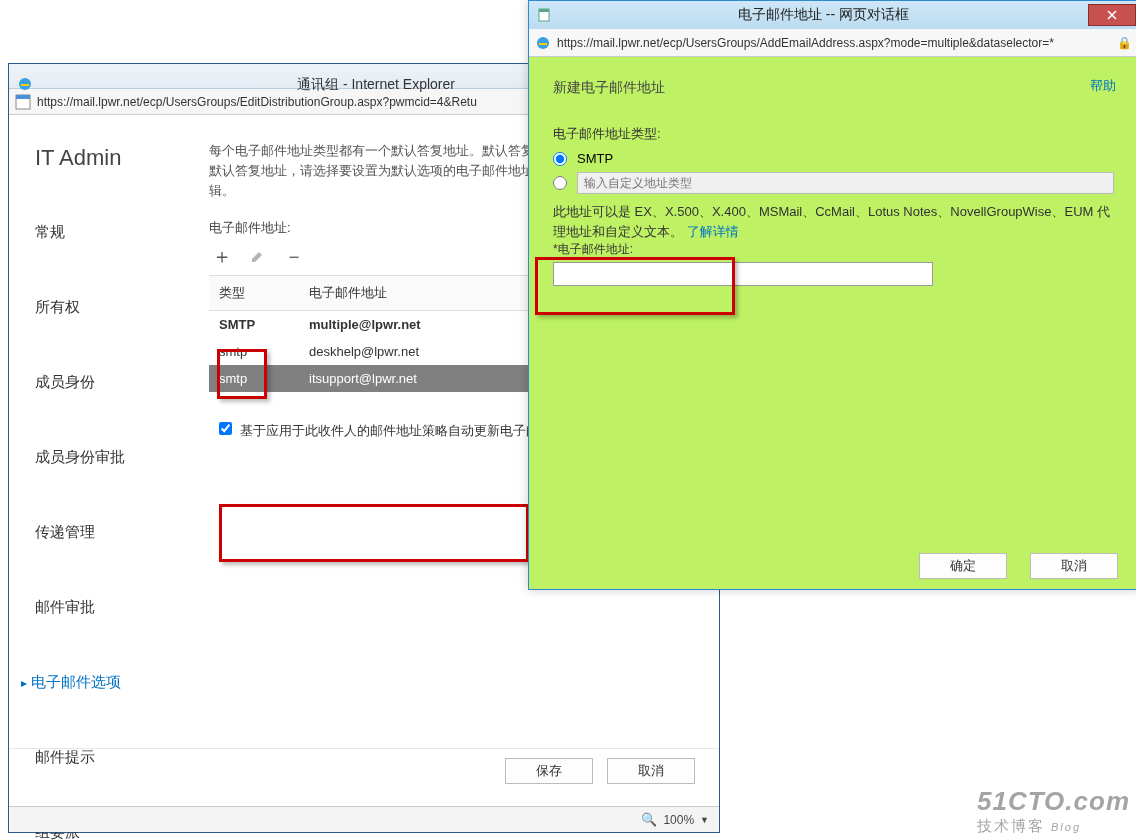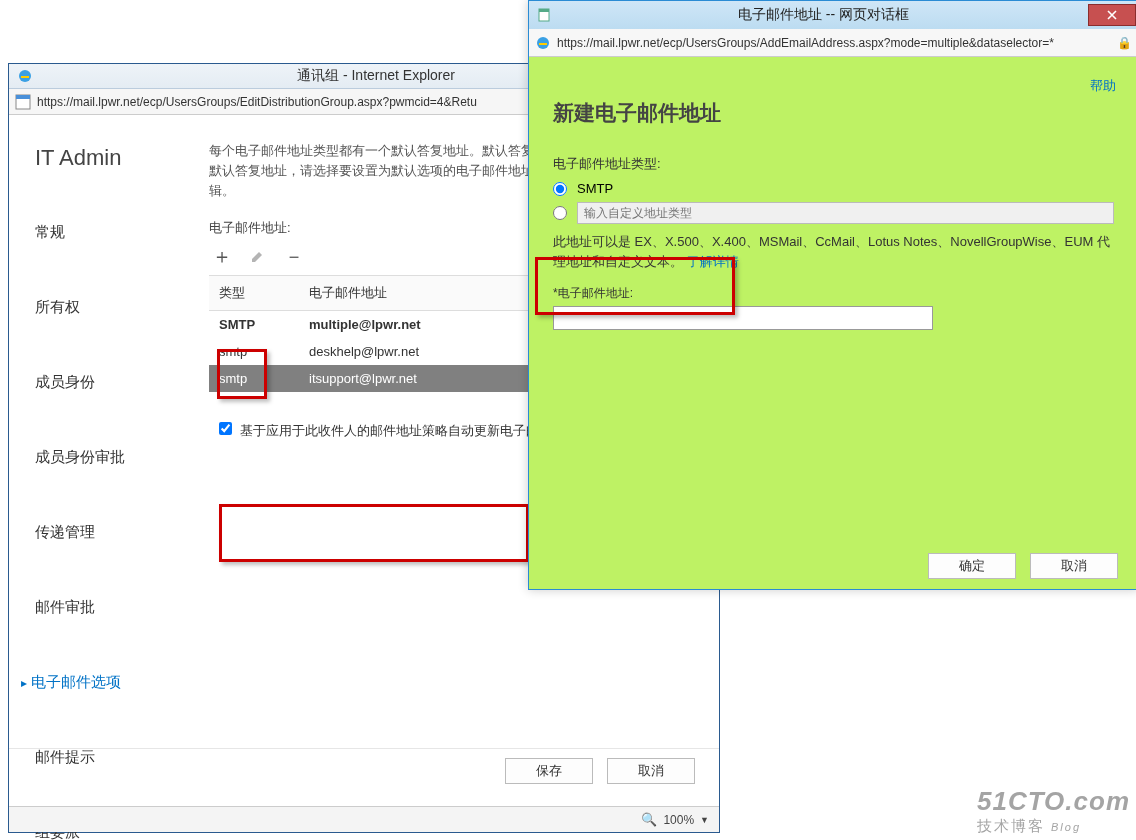--- a/index.html
+++ b/index.html
@@ -1,20 +1,20 @@
 <!DOCTYPE html>
 <html><head>
 <meta charset="utf-8">
 <style>
 * { margin:0; padding:0; box-sizing:border-box; font-family:"Microsoft YaHei","Segoe UI",Tahoma,sans-serif; }
 body { width:1136px; height:840px; background:#fff; position:relative; overflow:hidden; }
 
 
 .win-back { position:absolute; left:8px; top:63px; width:712px; height:770px; border:1px solid #2a5a8f; background:#fff; }
-.win-back .titlebar { height:18px; background:linear-gradient(#eef3f8,#e4ecf3); border-bottom:1px solid #bcd; display:flex; align-items:center; padding:12px 8px; }
+.win-back .titlebar { height:18px; background:linear-gradient(#eef3f8,#e4ecf3); border-bottom:1px solid #bcd; display:flex; padding:12px 8px; }
 .win-back .titlebar .ie-icon { width:16px; height:16px; margin-right:8px; }
 .win-back .titlebar .title-text { flex:1; text-align:center; color:#333; font-size:14px; }
 .win-back .addrbar { height:26px; background:#f6f6f6; border-bottom:1px solid #ccc; display:flex; align-items:center; padding:0 6px; font-size:12px; color:#333; }
 .win-back .addrbar .globe { width:16px; height:16px; margin-right:6px; }
 .win-back .content { display:flex; height:calc(100% - 56px - 40px);justify-content:flex-end; }
 .sidebar { width:180px; padding:30px 18px 0 26px; font-size:15px; color:#333; }
 .sidebar .group-title { font-size:22px; color:#444; margin-bottom:24px; font-weight:300; }
 .sidebar .nav-item { padding:4px 0; cursor:pointer; color:#333;margin-top:48px; }
 .sidebar .nav-item.sel { color:#0072c6; }
 .sidebar .nav-item.sel::before { content:"▸"; color:#0072c6; margin-left:-14px; margin-right:4px; font-size:12px; }
@@ -40,31 +40,31 @@
 .win-front { position:absolute; left:528px; top:0; width:611px; height:590px; border:1px solid #2a8bd4; background:#bef264; box-shadow:0 0 10px rgba(0,0,0,.2); z-index:10; }
 .win-front .titlebar2 { height:28px; background:linear-gradient(#cfe6f7,#bcdcf1); display:flex; align-items:center; padding:0 0 0 8px; }
 .win-front .titlebar2 .doc-icon { width:14px; height:14px; margin-right:8px; }
 .win-front .titlebar2 .title2-text { flex:1; text-align:center; color:#222; font-size:14px; }
 .win-front .close-btn { width:48px; height:22px; background:#c75050; color:#fff; display:flex; align-items:center; justify-content:center; font-size:14px; border:1px solid #8a2d2d; margin-right:2px; cursor:pointer; }
 .win-front .addr2 { height:28px; border-bottom:1px solid #ccc; background:#f7f7f7; display:flex; align-items:center; padding:0 6px; font-size:12px; color:#333; }
 .win-front .addr2 .ie-icon2 { width:16px; height:16px; margin-right:6px; }
 .win-front .addr2 .lock { margin-left:auto; color:#888; }
 .front-body { padding:22px 24px 0 24px; position:relative; height:calc(100% - 56px - 50px); }
 .front-body .help-link { position:absolute; right:22px; top:20px; font-size:13px; color:#0072c6; cursor:pointer; }
-.front-body h2 { font-size:21px; font-weight:700; color:#444; margin-bottom:28px;margin-top:20px; }
+.front-body h2 { font-size:14px; font-weight:400; color:#444; margin-bottom:28px; }
 .form-label { font-size:13px; color:#333; margin-bottom:8px; }
 .radio-row { display:flex; align-items:center; gap:10px; margin-bottom:6px; font-size:13px; }
 .radio-row input[type=radio]{ width:14px; height:14px; }
 .custom-input { flex:1; height:22px; border:1px solid #bbb; background:#f0f0f0; padding:0 6px; font-size:12px; color:#888; width:340px; }
 .hint-text { font-size:13px; color:#333; line-height:1.5; margin-top:8px; }
 .hint-text a { color:#0072c6; text-decoration:none; cursor:pointer; }
-.req-label { font-size:12px; color:#333; margin-top:14px; }
+.req-label { font-size:12px; color:#333; margin-top:0; }
 .email-input { width:380px; height:24px; border:1px solid #999; margin-top:4px; padding:0 6px; font-size:13px; }
 .red-box-3 { position:absolute; border:3px solid #c00; box-shadow:3px 3px 4px rgba(0,0,0,.25); left:6px; top:200px; width:200px; height:58px; pointer-events:none; }
-.front-footer { position:absolute; bottom:10px; right:20px; display:flex; gap:14px;justify-content:flex-end; }
+.front-footer { position:absolute; bottom:10px; right:20px; display:flex; gap:23px;justify-content:flex-end; }
 
 
 .watermark { position:absolute; right:6px; bottom:4px; color:#9b9b9b; font-family:Arial,sans-serif; text-align:left; z-index:30; opacity:.9;margin-top:23px; }
 .watermark .big { font-size:26px; font-weight:700; font-style:italic; letter-spacing:1px; }
 .watermark .small { font-size:15px; letter-spacing:2px; }
 .watermark .small .en { font-size:11px; margin-left:6px; font-style:italic; }
 
 
 svg { display:block; }
 </style>

